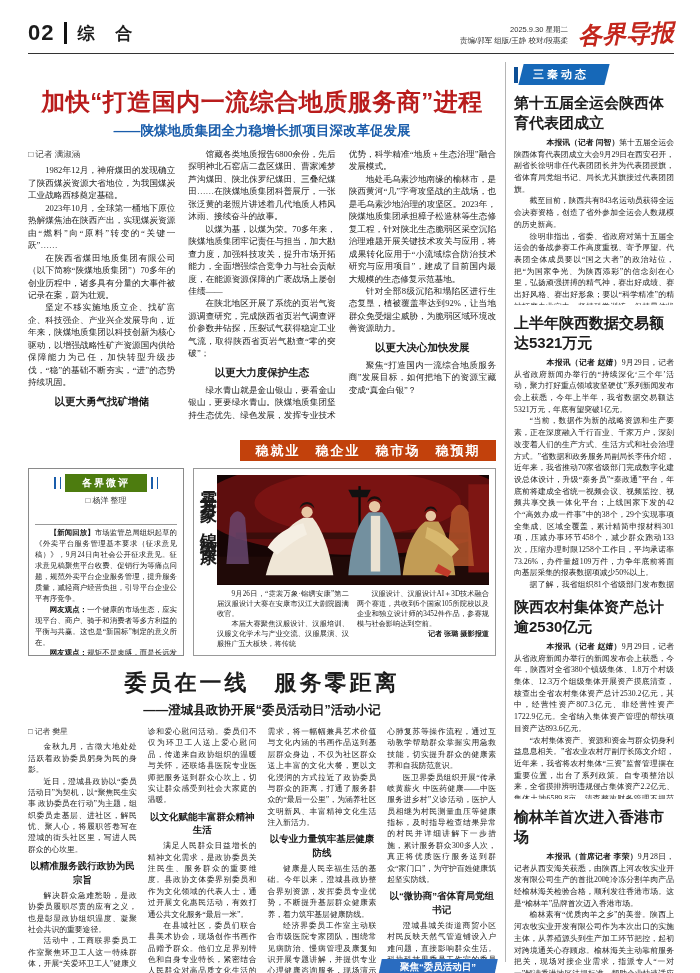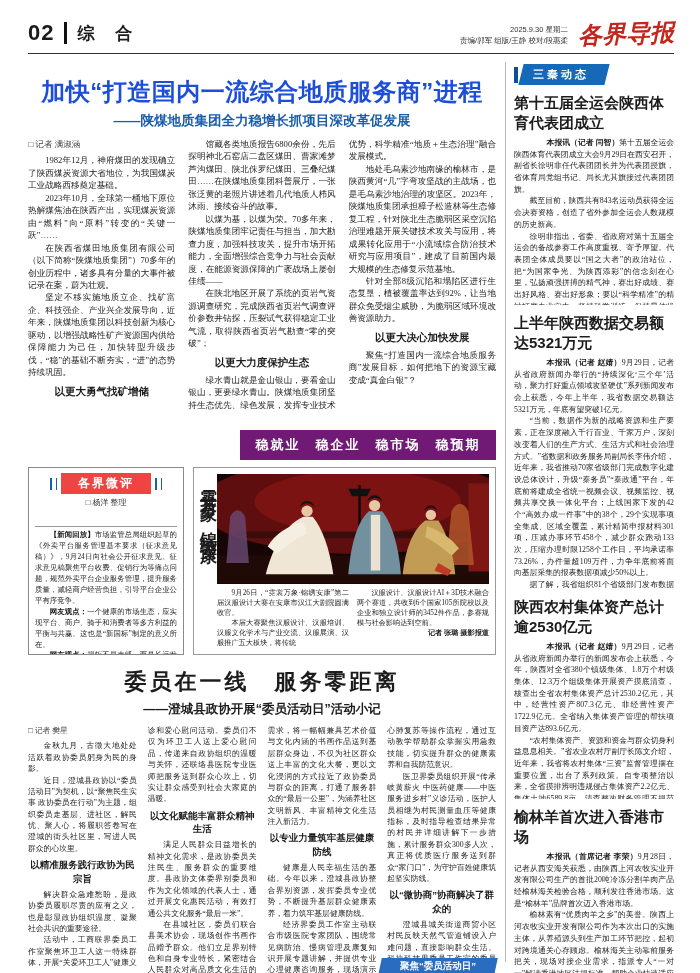--- a/index.html
+++ b/index.html
@@ -16,41 +16,41 @@
   .hdr-meta{text-align:right;font-family:"Liberation Sans",sans-serif;font-size:7.5px;color:#333;line-height:1.5;}
   .masthead{font-size:24px;font-weight:bold;font-style:italic;color:#c3261c;
             font-family:"Liberation Serif",serif;line-height:1;transform:rotate(-2deg);}
   .hdr-rule{border:none;border-top:1.6px solid #333;margin:7px 0 0 0;}
   
   .content{display:flex;margin-top:8px;height:900px;}
   .left-zone{width:468px;flex:0 0 468px;}
   .divider-v{width:1px;background:#b5b5b5;margin:0 8px 0 9px;}
   .right-zone{flex:1;min-width:0;}
   
-  .a-title{font-family:"Liberation Sans",sans-serif;font-weight:bold;font-size:24px;color:#1d4ed8;
-           text-align:center;margin:14px 0 4px 0;letter-spacing:0.5px;}
+  .a-title{font-family:"Liberation Sans",sans-serif;font-weight:bold;font-size:24px;color:#b91c1c;
+           text-align:center;margin:24px 0 4px 0;letter-spacing:0.5px;}
   .a-sub{font-family:"Liberation Sans",sans-serif;font-weight:bold;font-size:13.5px;color:#1a5dab;
          text-align:center;margin:2px 0 8px 0;}
   .cols3{column-count:3;column-gap:13px;column-fill:auto;height:288px;overflow:hidden;
          font-size:8.6px;line-height:1.45;text-align:justify;}
   .cols3 p,.cols4 p{margin:0;text-indent:2em;}
   .byline{text-indent:0 !important;color:#444;margin-bottom:4px !important;}
   .subhead{font-family:"Liberation Sans",sans-serif;font-weight:bold;font-size:10.5px;text-align:center;
            text-indent:0 !important;margin:5px 0 4px 0 !important;break-inside:avoid;}
   .banner-row{display:flex;justify-content:flex-end;margin-top:4px;}
-  .banner-blue{width:256px;height:30px;background:#701a75;color:#fff;display:flex;align-items:center;
+  .banner-blue{width:256px;height:21px;background:#c2410c;color:#fff;display:flex;align-items:center;
                justify-content:center;font-family:"Liberation Sans",sans-serif;font-weight:bold;
                font-size:13px;letter-spacing:2px;}
   
   .mid{display:flex;gap:9px;margin-top:7px;height:188px;}
   .micro{width:156px;flex:0 0 156px;border:1px solid #8a8a8a;padding:5px 6px;box-sizing:border-box;overflow:hidden;}
   .micro-hd{display:flex;align-items:center;justify-content:center;gap:4px;margin-bottom:3px;}
   .micro-hd .bars{width:4px;height:12px;border-left:2px solid #1a5dab;border-right:1px solid #1a5dab;}
-  .micro-tag{background:#ef4444;color:#fff;font-family:"Liberation Sans",sans-serif;font-weight:bold;
-             font-size:12px;padding:2px 17px;letter-spacing:2px;}
+  .micro-tag{background:#4d7c0f;color:#fff;font-family:"Liberation Sans",sans-serif;font-weight:bold;
+             font-size:10px;padding:2px 17px;letter-spacing:2px;}
   .micro-by{text-align:center;font-size:8px;color:#333;border-bottom:1px solid #999;padding-bottom:18px;margin-bottom:3px;}
   .micro-body{font-size:7.4px;line-height:1.48;text-align:justify;height:138px;overflow:hidden;}
   .micro-body p{margin:0;text-indent:2em;}
   .micro-body b{font-family:"Liberation Sans",sans-serif;}
   
   .photo-box{flex:1;border:1px solid #999;padding:6px;box-sizing:border-box;display:flex;gap:0;overflow:hidden;}
   .v-title{writing-mode:vertical-rl;text-orientation:upright;font-weight:bold;font-size:17px;
            letter-spacing:5px;line-height:1;padding-top:2px;font-family:"Liberation Serif",serif;}
   .photo-col{flex:1;display:flex;flex-direction:column;min-width:0;}
   .photo-img{width:100%;height:118px;display:block;background:#140505;}
@@ -210,21 +210,21 @@
             <p class="subhead2">以精准服务践行政协为民宗旨</p>
             <p>解决群众急难愁盼，是政协委员履职尽责的应有之义，也是彰显政协组织温度、凝聚社会共识的重要途径。</p>
             <p>活动中，工商联界委员工作室聚焦环卫工人这一特殊群体，开展“关爱环卫工人”健康义诊和爱心慰问活动。委员们不仅为环卫工人送上爱心慰问品，传递来自政协组织的温暖与关怀，还联络县医院专业医师把服务送到群众心坎上，切实让群众感受到社会大家庭的温暖。</p>
             <p class="subhead2">以文化赋能丰富群众精神生活</p>
             <p>满足人民群众日益增长的精神文化需求，是政协委员关注民生、服务群众的重要维度。县政协文体委界别委员和作为文化领域的代表人士，通过开展文化惠民活动，有效打通公共文化服务“最后一米”。</p>
             <p>在县城社区，委员们联合县美术协会，现场创作书画作品赠予群众。他们立足界别特色和自身专业特长，紧密结合人民群众对高品质文化生活的需求，将一幅幅兼具艺术价值与文化内涵的书画作品送到基层群众身边，不仅为社区群众送上丰富的文化大餐，更以文化浸润的方式拉近了政协委员与群众的距离，打通了服务群众的“最后一公里”，为涵养社区文明新风、丰富精神文化生活注入新活力。</p>
             <p class="subhead2">以专业力量筑牢基层健康防线</p>
             <p>健康是人民幸福生活的基础。今年以来，澄城县政协整合界别资源，发挥委员专业优势，不断提升基层群众健康素养，着力筑牢基层健康防线。</p>
             <p>经济界委员工作室主动联合市级医院专家团队，围绕常见病防治、慢病管理及康复知识开展专题讲解，并提供专业心理健康咨询服务，现场演示心肺复苏等操作流程，通过互动教学帮助群众掌握实用急救技能，切实提升群众的健康素养和自我防范意识。</p>
             <p>医卫界委员组织开展“传承岐黄薪火 中医药健康——中医服务进乡村”义诊活动，医护人员相继为村民测量血压等健康指标，及时指导检查结果异常的村民并详细讲解下一步措施，累计服务群众300多人次，真正将优质医疗服务送到群众“家门口”，为守护百姓健康筑起坚实防线。</p>
-            <p class="subhead2">以“微协商”协商解决了群众的</p>
+            <p class="subhead2">以“微协商”省体育局党组书记</p>
             <p>澄城县城关街道商贸小区村民反映天然气管道铺设入户难问题，直接影响群众生活。科协科技界委员工作室的委员们了解到这一情况后，通过对口专委会的协调对接，联系县燃气公司相关负责人与群众代表面对面沟通交流。协商过程中，委员们充分发挥桥梁纽带作用，一方面认真倾听群众诉求，向燃气公司反映群众对使用天然气的迫切需求；另一方面积极协调燃气公司向群众解释施工规划、回应安排等相关情况，最终促成双方达成共识，燃气公司明确了该区域管道铺设入户工程施工计划，让30余户居民用气有了明确时间表，切实以“小切口”协商解决了群众的“心头事”。</p>
 
           </div>
           <div class="banner-small">
               <span>聚焦“委员活动日”</span>
             </div>
         </div>
       </div>
 
     </div>

